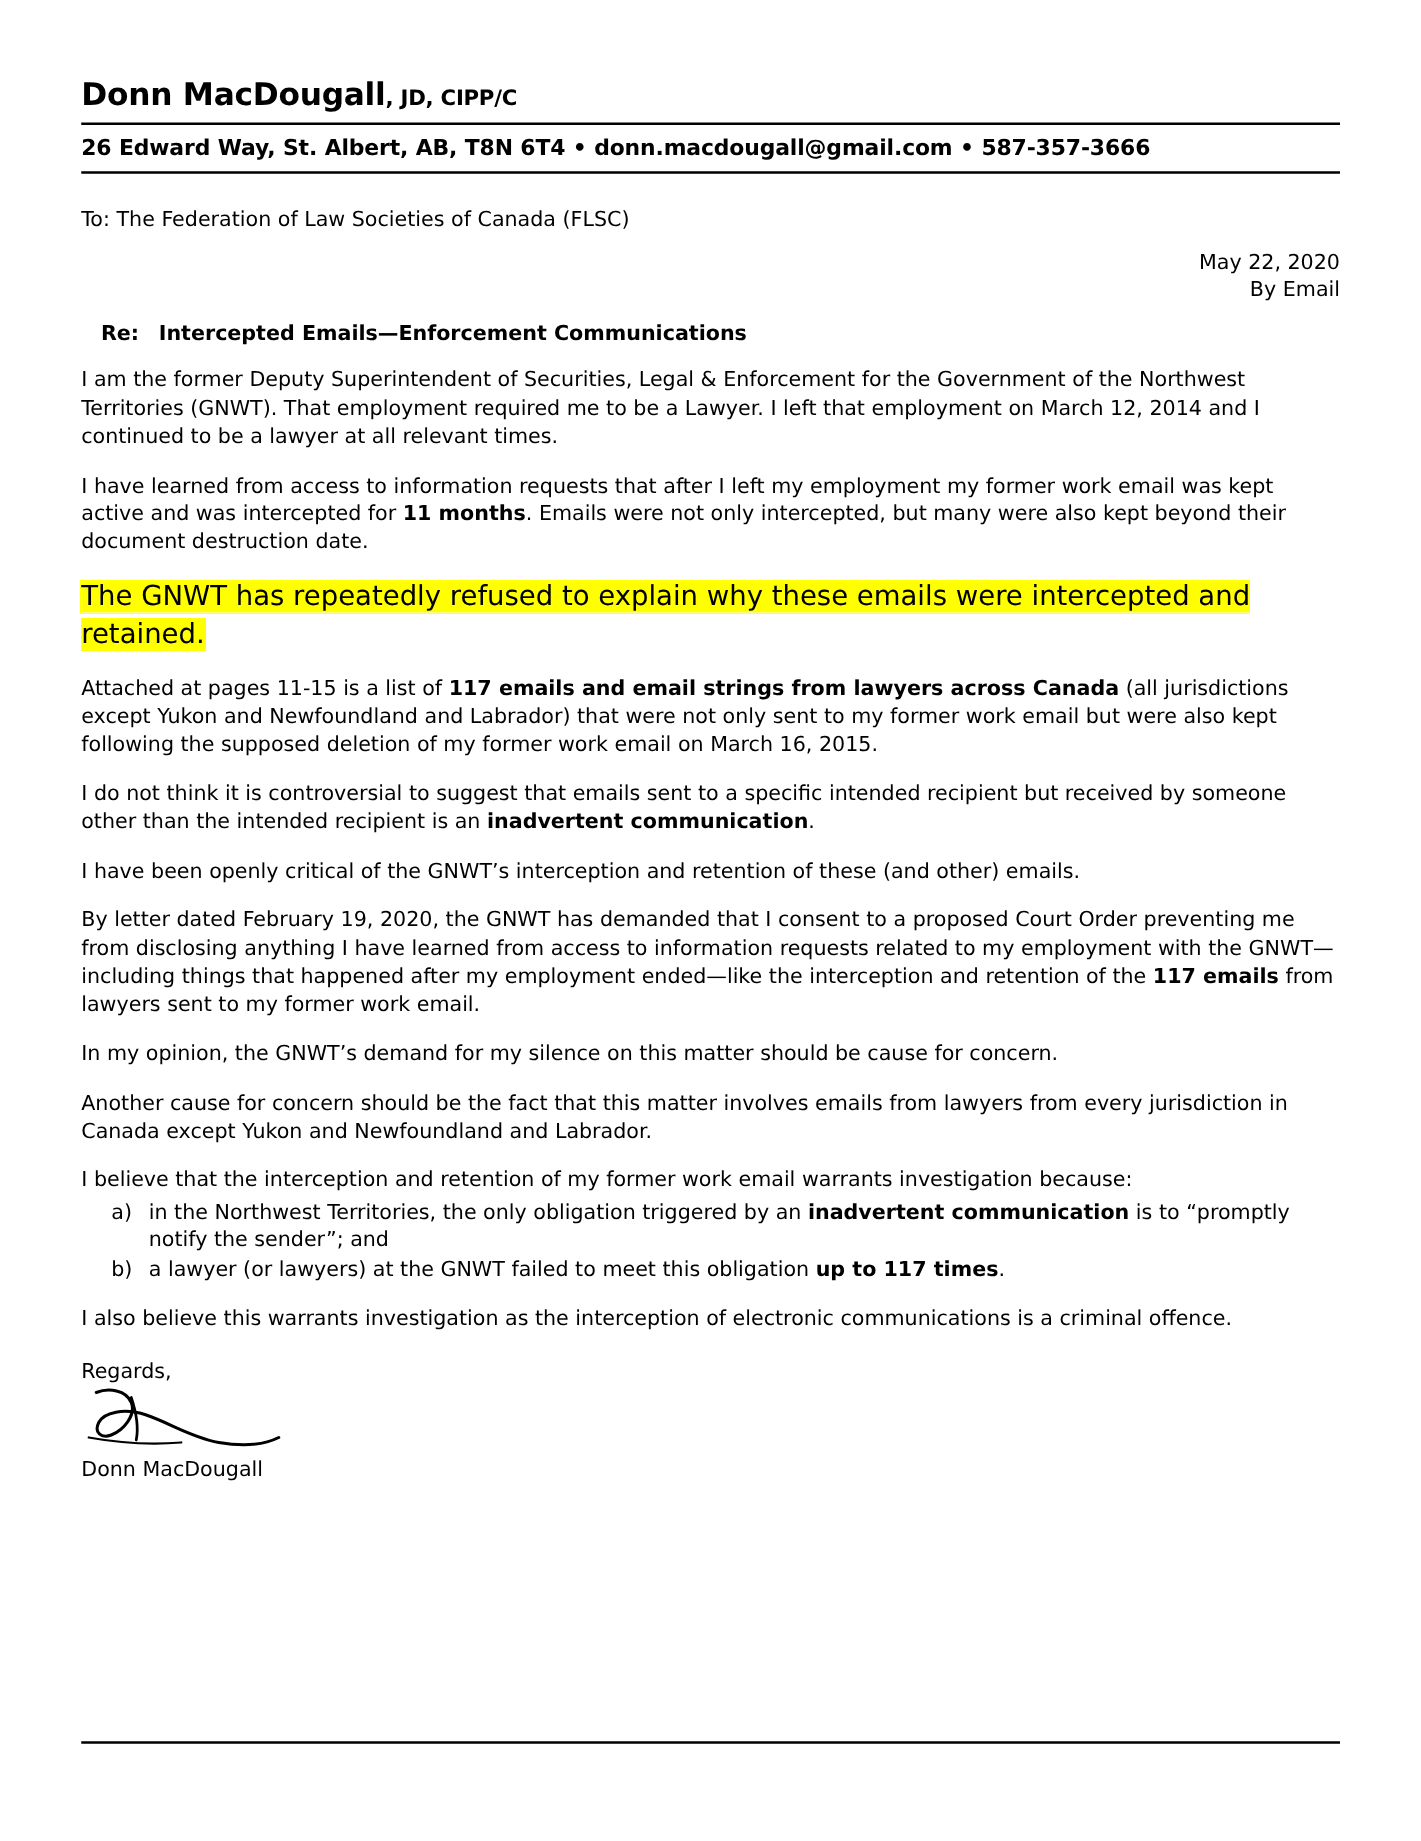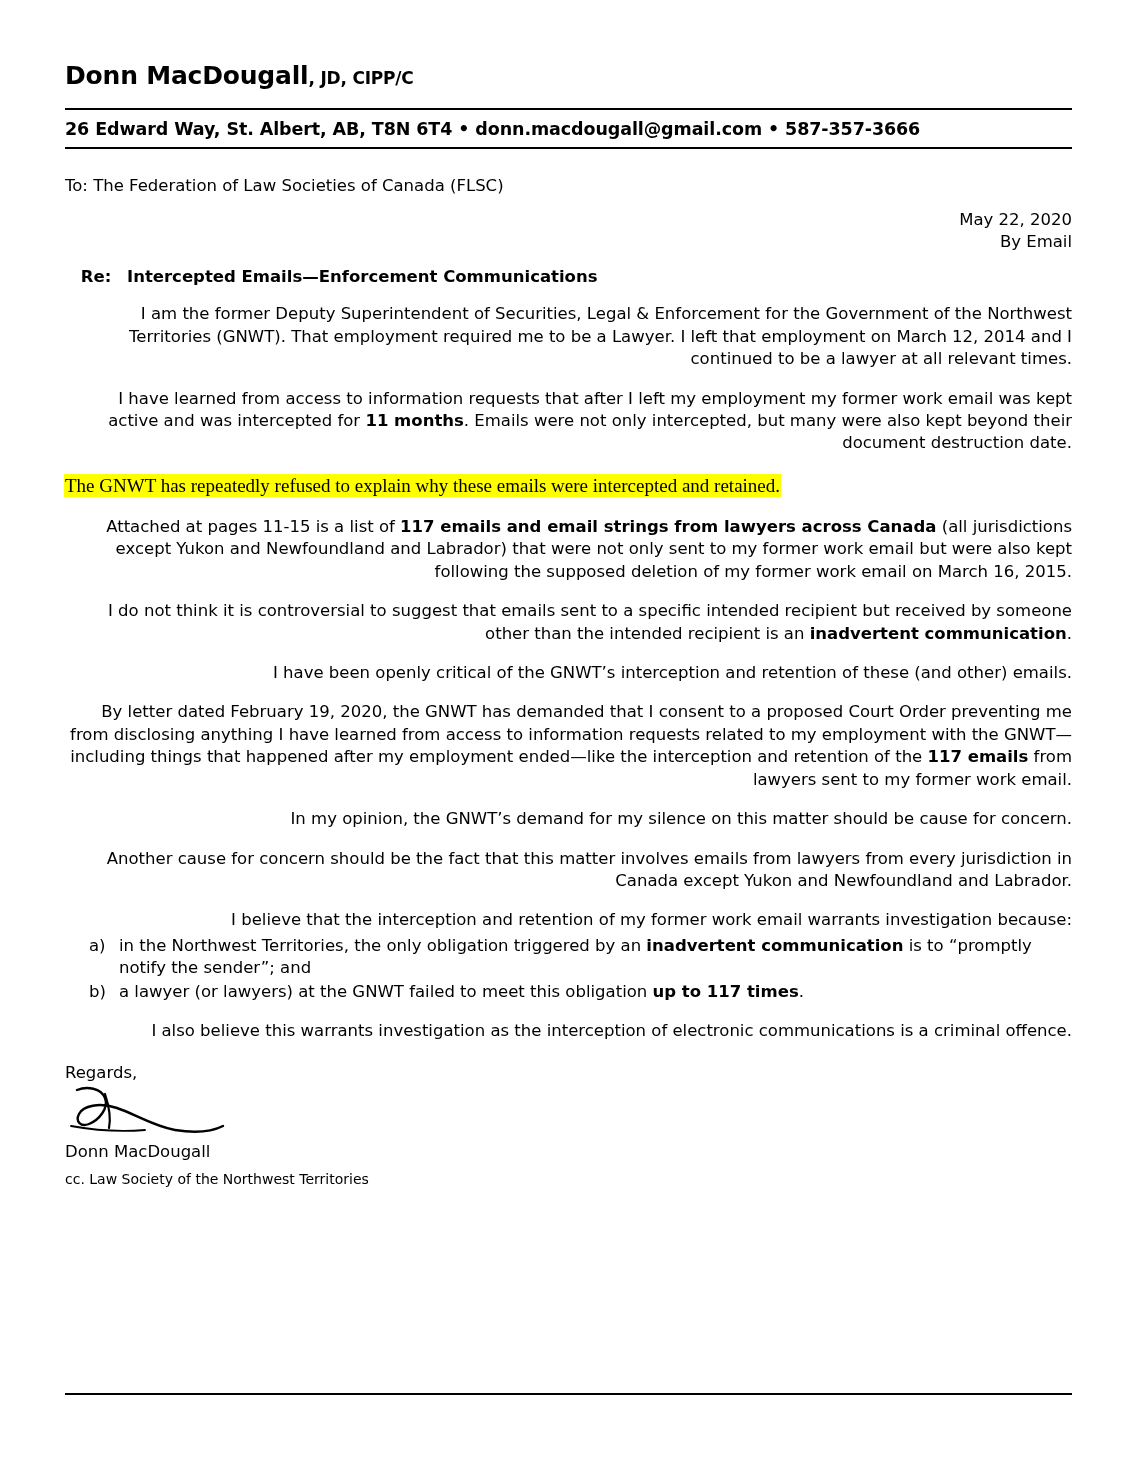--- a/index.html
+++ b/index.html
@@ -18,21 +18,21 @@
     background: #ffffff;
     box-sizing: border-box;
     padding: 62px 65px 0 65px;
     overflow: hidden;
   }
   .letterhead-name {
     font-size: 25px;
     font-weight: bold;
     letter-spacing: -0.2px;
     line-height: 1.1;
-    padding-bottom: 18px;
+    padding-bottom: 8px;
   }
   .letterhead-name .suffix {
     font-size: 17px;
     font-weight: bold;
   }
   .rule-thick {
     border-top: 2.5px solid #000;
     margin: 0;
   }
   .letterhead-contact {
@@ -63,27 +63,26 @@
   }
   .re-line .re-label {
     width: 62px;
     flex: 0 0 62px;
     text-align: center;
   }
   p.body {
     font-size: 16.5px;
     line-height: 1.36;
     margin: 17px 0 0 0;
-    text-align: right;
+    text-align: left;
   }
   .highlight-para {
-    font-size: 19px;
+    font-size: 22px;
     line-height: 1.36;
     margin: 18px 0 0 0;
-    font-family: Liberation Serif, serif;
   }
   .highlight-para span {
     background: #ffff00;
     box-shadow: 0 0 0 1px #ffff00;
   }
   ol.alpha {
     margin: 3px 0 0 0;
     padding-left: 0;
     list-style: none;
     font-size: 16.5px;
@@ -193,17 +192,16 @@
     <svg width="170" height="58" viewBox="0 0 170 58" fill="none" xmlns="http://www.w3.org/2000/svg">
       <path d="M12 6 C22 2, 36 4, 40 14 C44 24, 34 36, 24 40 C16 43, 10 38, 14 30 C18 22, 34 18, 52 24 C70 30, 88 42, 110 46 C128 49, 146 48, 158 42" stroke="#000" stroke-width="2.4" fill="none" stroke-linecap="round"></path>
       <path d="M40 10 C44 22, 46 34, 44 44" stroke="#000" stroke-width="2.2" fill="none" stroke-linecap="round"></path>
       <path d="M6 42 C28 46, 56 48, 80 46" stroke="#000" stroke-width="1.8" fill="none" stroke-linecap="round"></path>
     </svg>
   </div>
 
   <div class="sig-name">Donn MacDougall</div>
 
   <div class="cc-block">
-    <div class="cc-line">cc. Law Society of the Northwest Territories</div>
   </div>
 
   <div class="footer-rule"></div>
 </div>
 
 </body></html>

